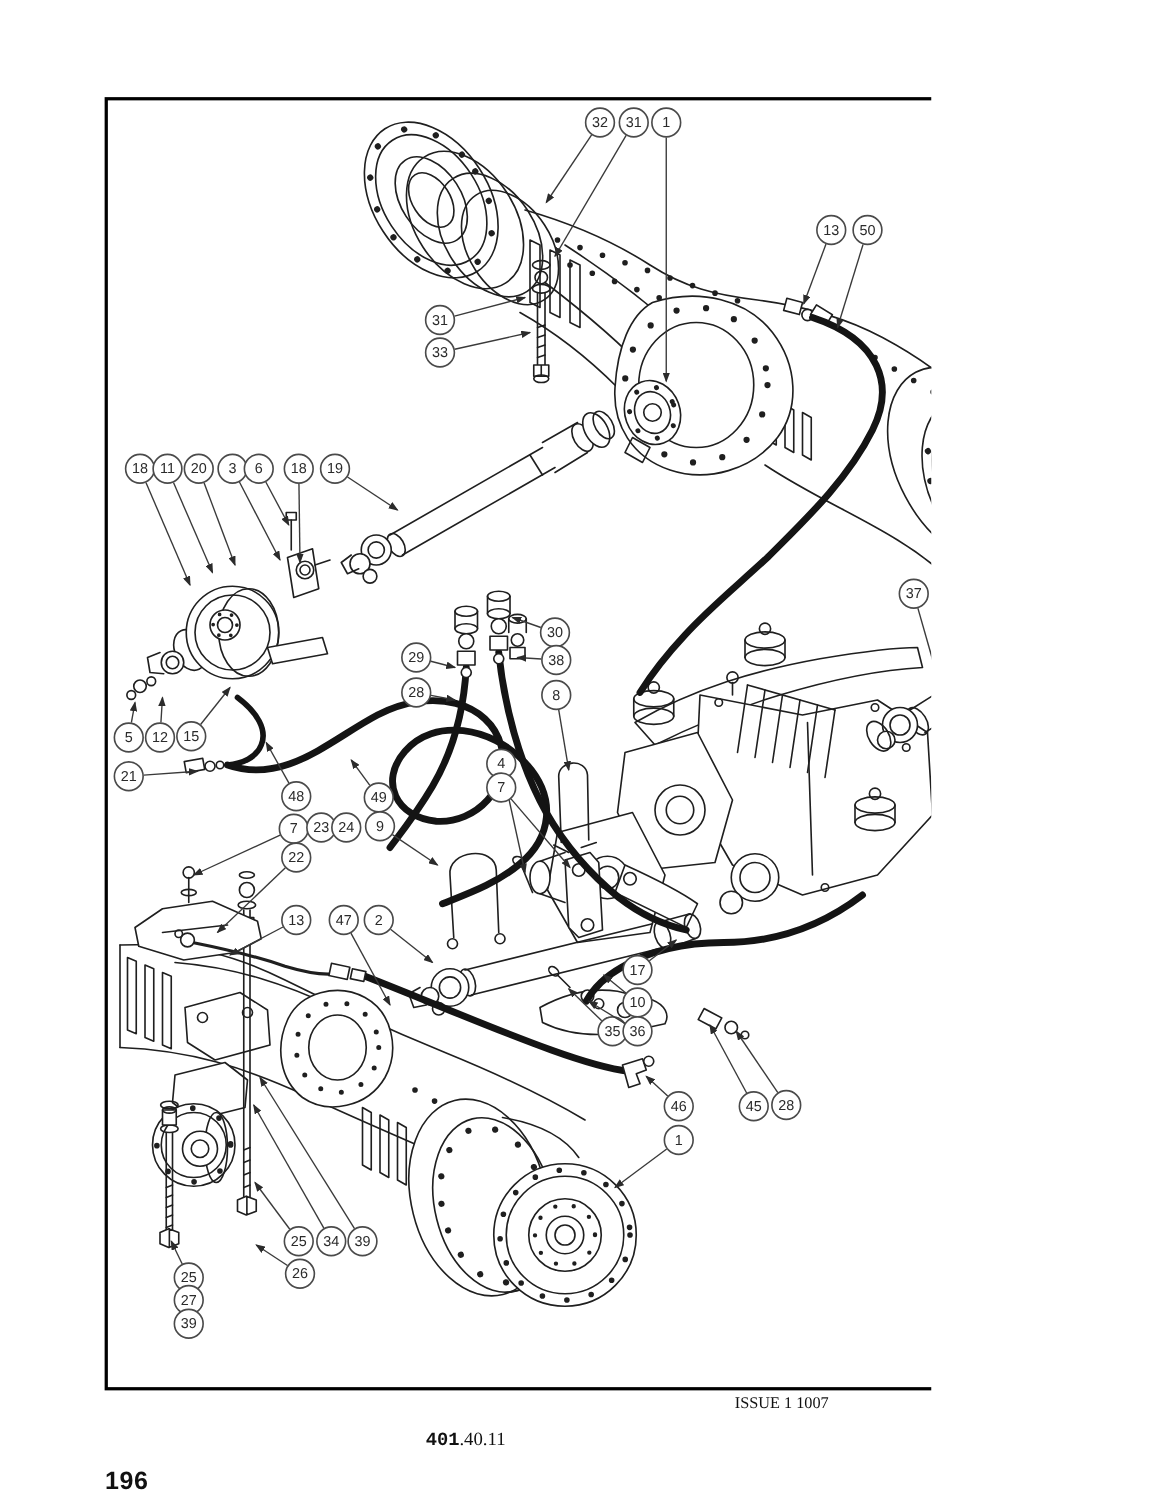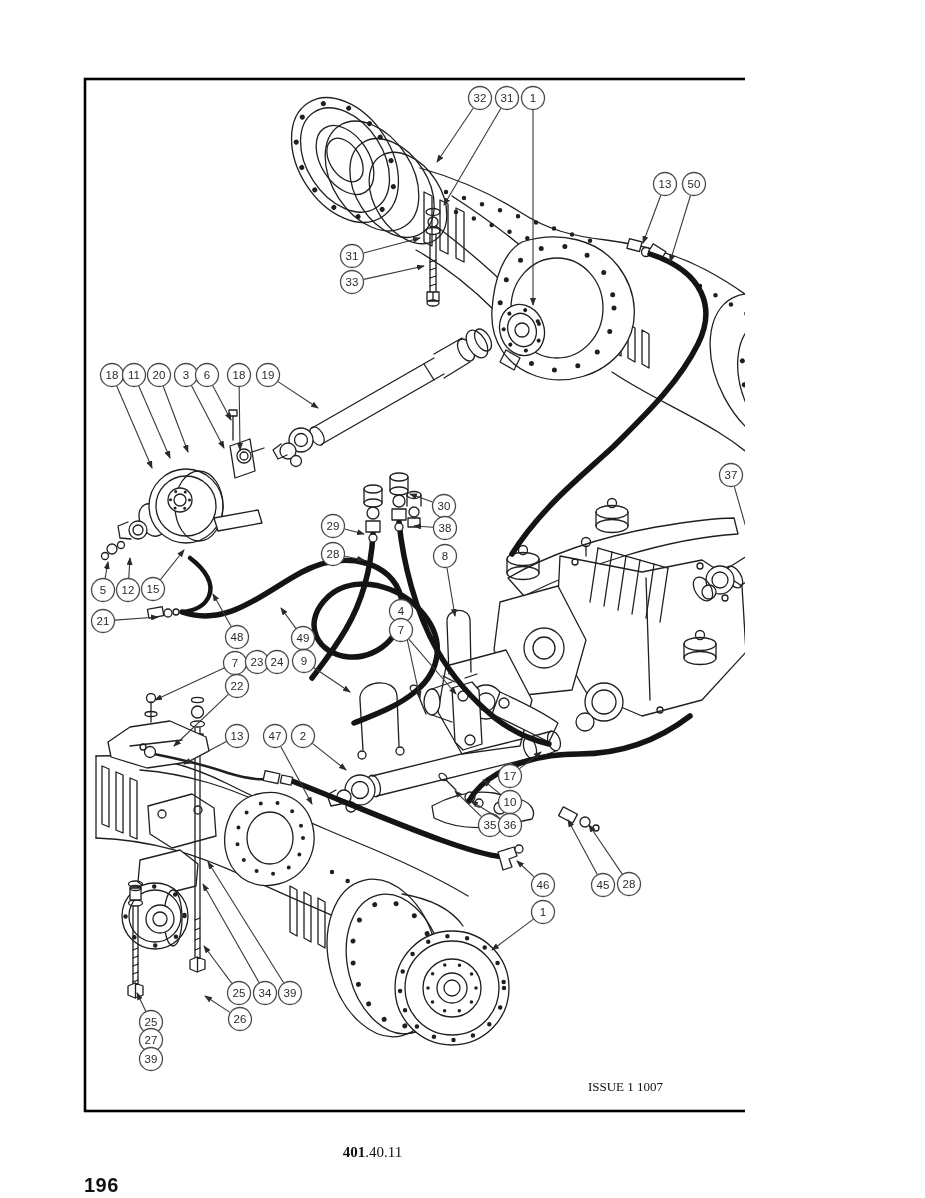--- a/index.html
+++ b/index.html
@@ -1,29 +1,29 @@
 <!DOCTYPE html>
 <html><head>
 <meta charset="utf-8">
 <style>
   html,body{margin:0;padding:0;background:#ffffff;}
   #page{position:relative;width:745px;height:1198px;background:#ffffff;overflow:hidden;
         font-family:"Liberation Sans",sans-serif;}
   #diagram-svg{position:absolute;left:0;top:0;}
   .footer-text{position:absolute;color:#111;}
   #page-number{left:84px;top:1174px;font-size:20px;font-weight:bold;letter-spacing:.5px;}
-  #issue-label{right:82px;top:1079px;font-family:"Liberation Serif",serif;font-size:13px;text-align:right;}
+  #issue-label{right:82px;top:1114px;font-family:"Liberation Serif",serif;font-size:13px;text-align:right;}
   #title-row{left:0;right:0;top:1092px;display:flex;align-items:center;justify-content:center;gap:14px;}
   #title-row .dash{height:3px;background:#111;}
   #title-row .dash.left{width:48px;}
   #title-row .dash.right{width:92px;}
   #main-title{font-size:27px;font-weight:bold;color:#111;letter-spacing:.5px;}
   #doc-code{left:0;right:0;top:1144px;text-align:center;font-size:15px;color:#111;
             font-family:"Liberation Serif",serif;}
-  #doc-code .bold{font-family:Liberation Serif, serif;font-weight:bold;}
+  #doc-code .bold{font-family:Liberation Mono, monospace;font-weight:bold;}
 </style>
 </head>
 <body>
 
 <div id="page">
 
   <svg id="diagram-svg" width="925" height="1198" viewBox="0 0 925 1198" xmlns="http://www.w3.org/2000/svg">
     <defs>
       <marker id="arr" markerWidth="8" markerHeight="6" refX="7" refY="3" orient="auto" markerUnits="userSpaceOnUse">
         <path d="M0,0 L8,3 L0,6 Z" fill="#2b2b2b"></path>

